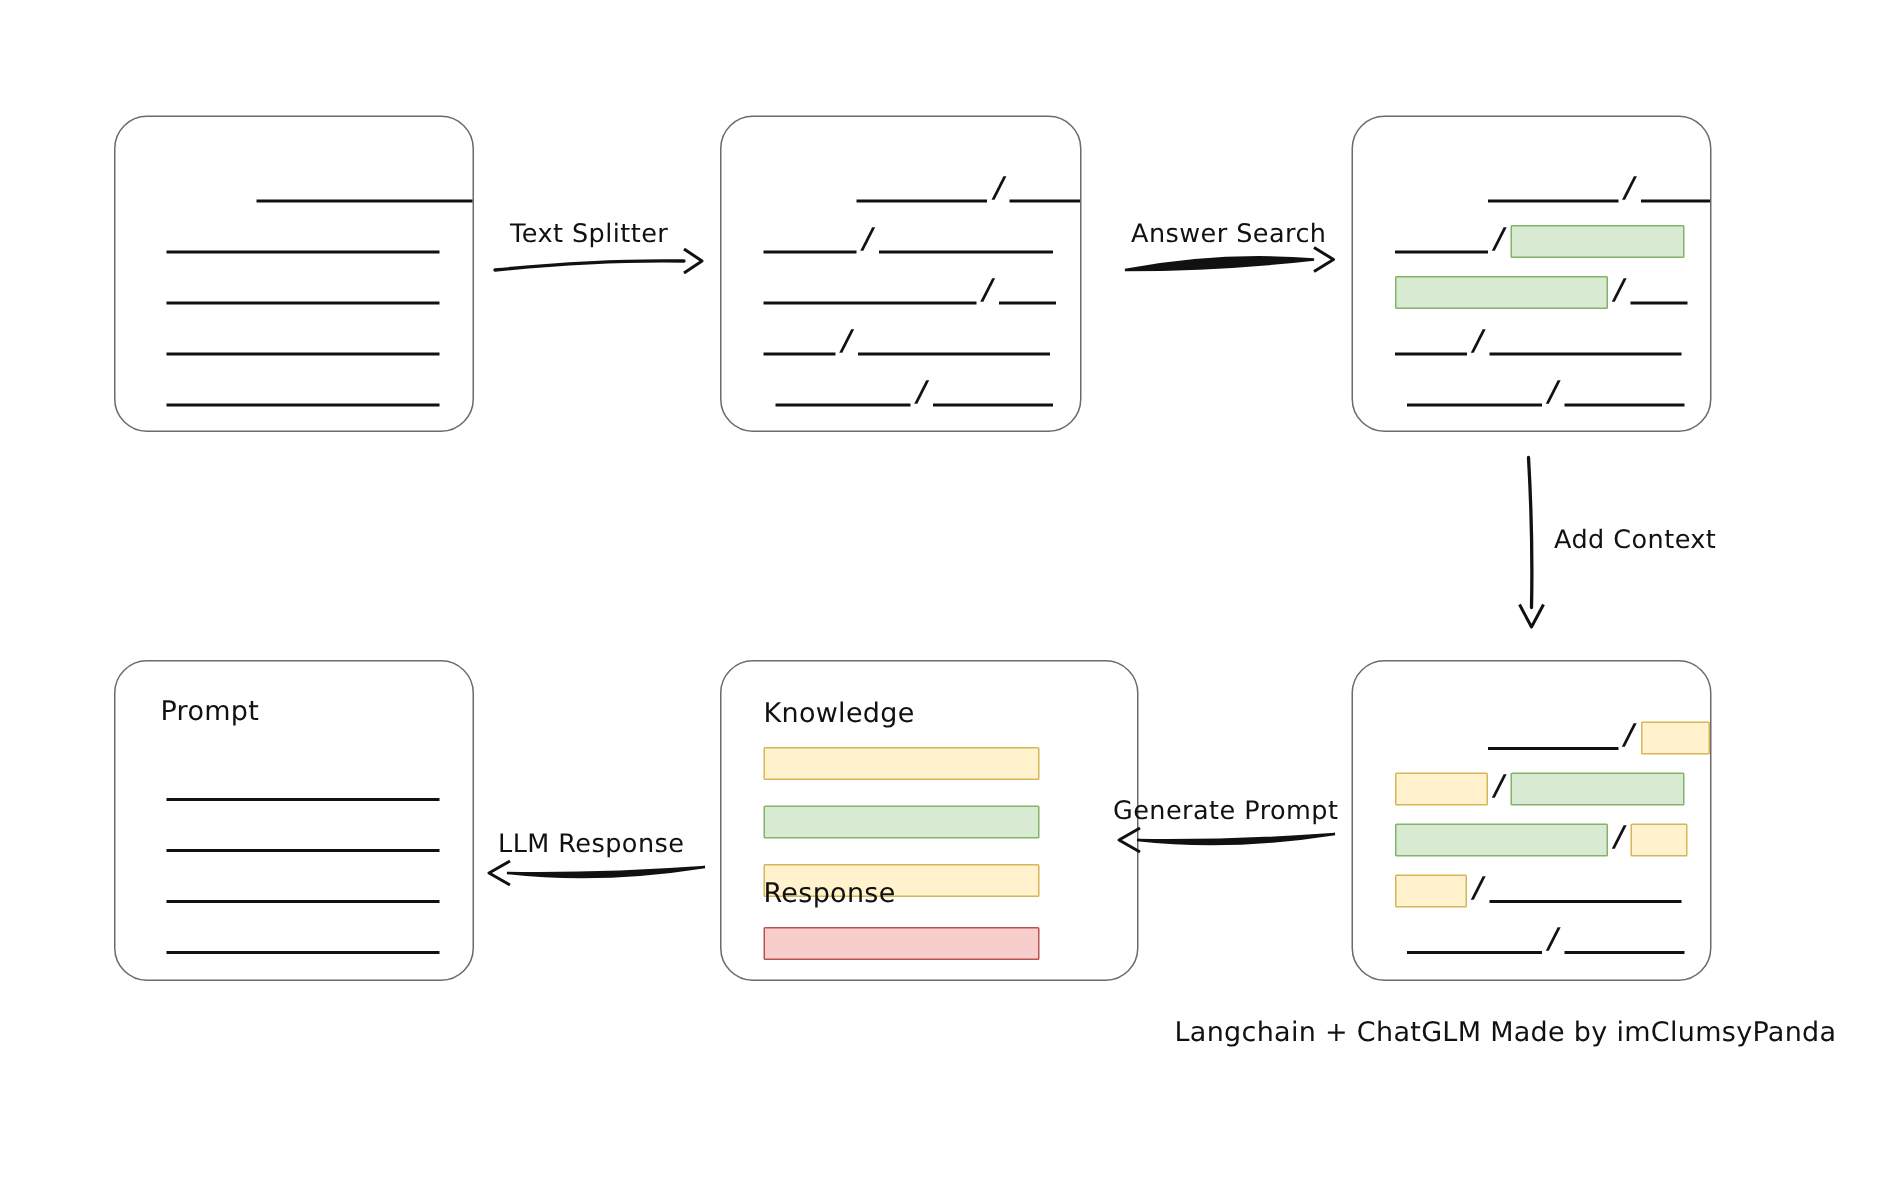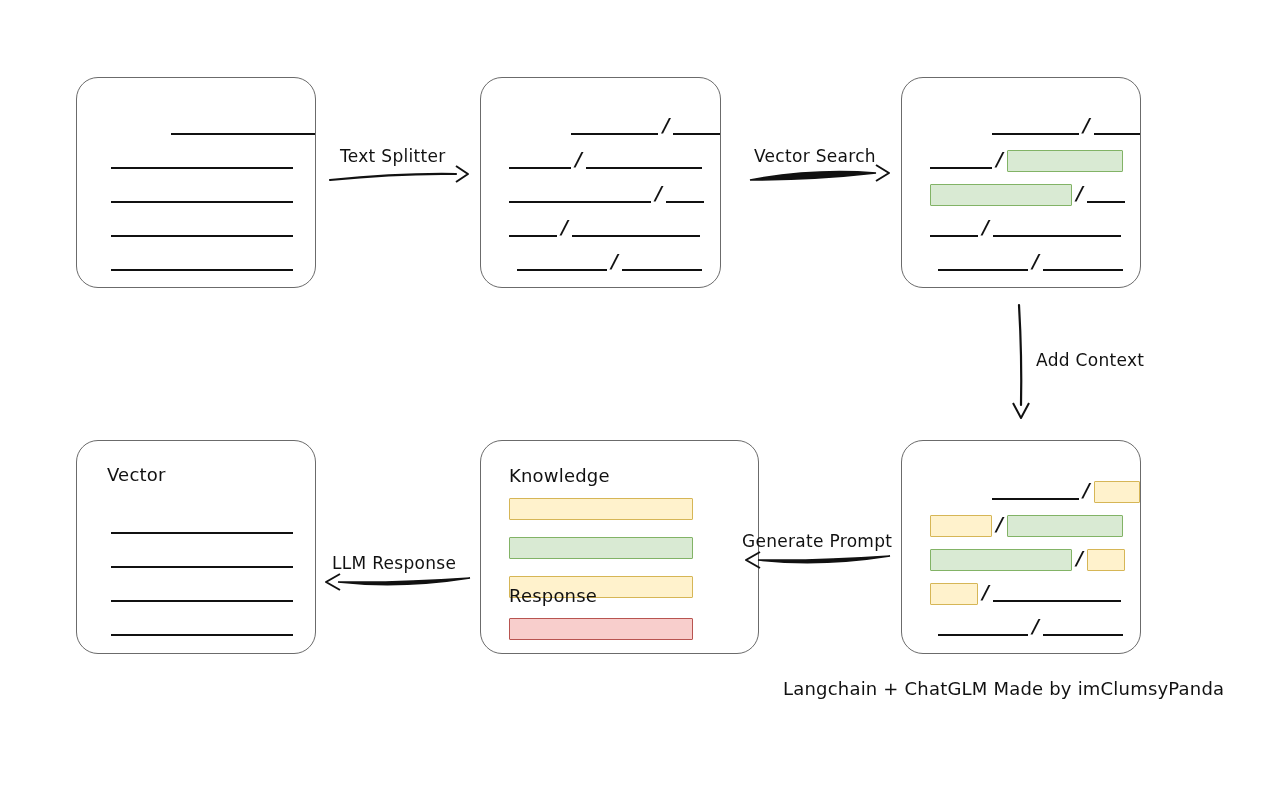--- a/index.html
+++ b/index.html
@@ -168,21 +168,21 @@
       <div class="row">
         <div class="spacer" style="width: 8px;"></div>
         <div class="seg" style="width: 90px;"></div>
         <div class="slash">/</div>
         <div class="seg" style="width: 80px;"></div>
       </div>
     </div>
 </div>
 
 <div class="connector" style="left:750px; top:160px; width:140px; height:30px;">
-  <div class="conn-label" style="left:4px; top:-14px;">Vector Search</div>
+  <div class="conn-label" style="left:4px; top:-14px;">Answer Search</div>
   <svg width="140" height="30" viewBox="0 0 140 30">
     <path d="M0,20 Q64,8 126,13 Q64,20 0,20 Z" stroke="#111" stroke-width="1.6" fill="#111"></path>
     <path d="M126,5 L139,13 L126,21" stroke="#111" stroke-width="2" fill="none" stroke-linejoin="round"></path>
   </svg>
 </div>
 
 <div class="card" style="left:901px; top:77px; width:240px; height:211px;">
   <div class="rows" style="top:32px; padding-left:28px;">
       <div class="row">
         <div class="spacer" style="width: 62px;"></div>
@@ -216,21 +216,21 @@
 
 <div class="connector" style="left:1010px; top:305px; width:120px; height:115px;">
   <div class="conn-label" style="left:26px; top:45px;text-align:center;">Add Context</div>
   <svg width="120" height="115" viewBox="0 0 120 115">
     <path d="M9,0 Q12,52 11,100" stroke="#111" stroke-width="2.2" fill="none" stroke-linecap="round"></path>
     <path d="M3,98 L11,113 L19,98" stroke="#111" stroke-width="2" fill="none" stroke-linejoin="round"></path>
   </svg>
 </div>
 
 <div class="card" style="left:76px; top:440px; width:240px; height:214px;">
-  <div class="card-label" style="left:30px; top:23px;">Vector</div>
+  <div class="card-label" style="left:30px; top:23px;">Prompt</div>
   <div class="rows" style="top:68px; padding-left:34px;">
       <div class="row">
         <div class="seg" style="width: 182px;"></div>
       </div>
       <div class="row">
         <div class="seg" style="width: 182px;"></div>
       </div>
       <div class="row">
         <div class="seg" style="width: 182px;"></div>
       </div>

